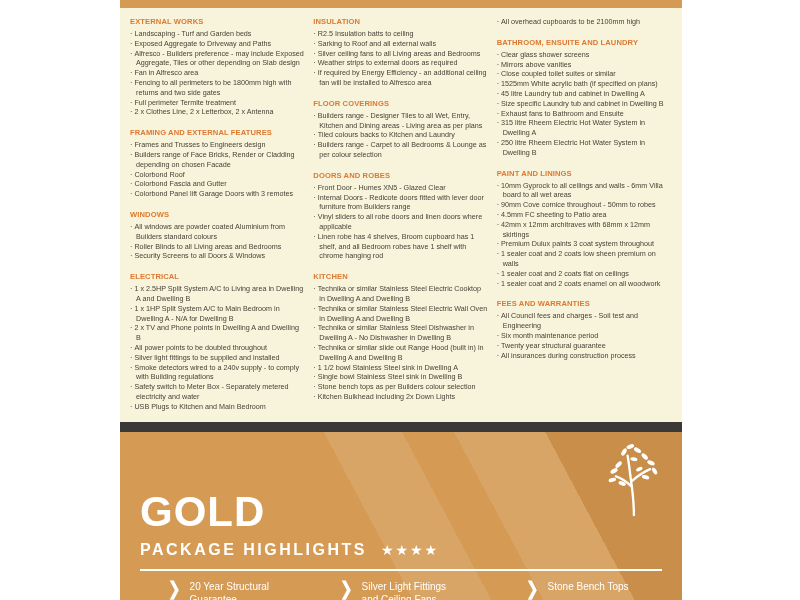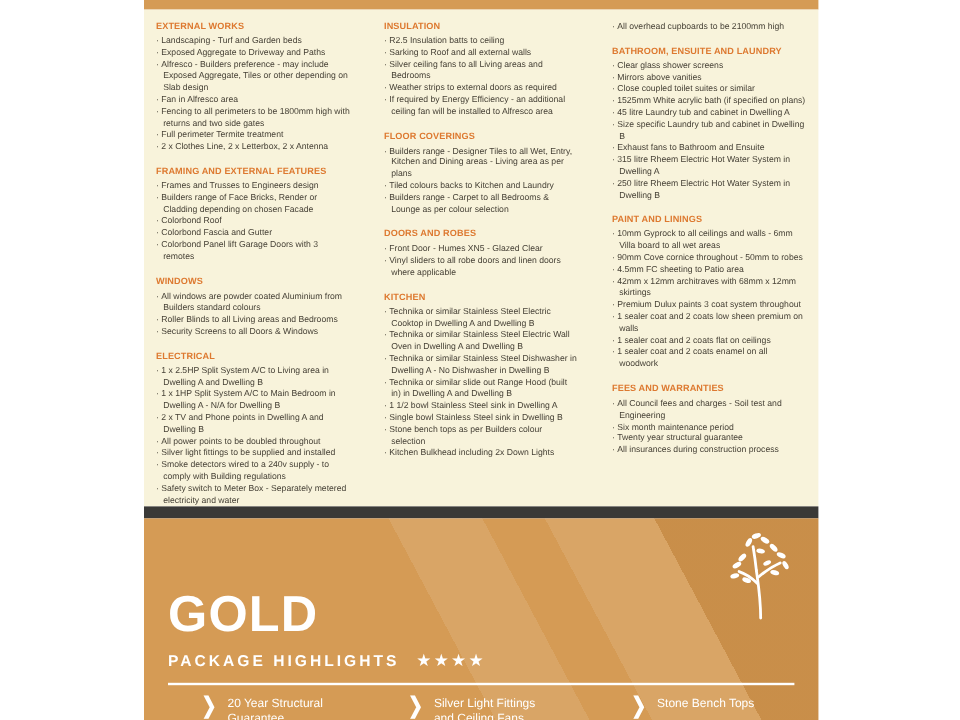--- a/index.html
+++ b/index.html
@@ -1,21 +1,21 @@
 <!DOCTYPE html>
 <html><head>
 <meta charset="utf-8">
 <style>
   html,body{margin:0;padding:0;background:#ffffff;}
   .page{position:relative;width:800px;height:600px;background:#ffffff;overflow:hidden;
         font-family:"Liberation Sans",sans-serif;}
   .doc{position:absolute;left:120px;top:0;width:562px;height:600px;}
   .top-strip{height:8px;background:#d59b55;}
   .spec{height:414px;background:#f8f3db;box-sizing:border-box;
-        padding:9px 10px 0 10px;display:flex;gap:28px;overflow:hidden;justify-content:space-between;}
+        padding:9px 10px 0 10px;display:flex;gap:8px;overflow:hidden;justify-content:space-between;}
   .col{flex:1;min-width:0;}
   .section{margin-bottom:11px;}
   .heading{color:#dd7930;font-weight:bold;font-size:7.6px;line-height:10px;
            letter-spacing:.1px;margin-bottom:2px;}
   .item{color:#474237;font-size:7.2px;line-height:9.8px;
         padding-left:6px;text-indent:-6px;}
   .item::before{content:"·\00a0";color:#474237;}
   .dark-strip{height:10px;background:#3a3937;}
   .banner{position:relative;height:168px;box-sizing:border-box;padding:16px 20px 0 20px;
     background:
@@ -23,21 +23,21 @@
         rgba(255,255,255,0) 0 45%,
         rgba(255,255,255,0.10) 45% 57%,
         rgba(255,255,255,0) 57% 65%,
         rgba(255,255,255,0.10) 65% 79%,
         rgba(146,85,20,0.18) 79% 100%),
       #d59b55;
     overflow:hidden;}
   .banner-title{color:#ffffff;font-size:42px;font-weight:bold;line-height:44px;
                 letter-spacing:1px;margin-top:42px;}
   .banner-sub-row{margin-top:6px;height:20px;display:flex;align-items:center;}
-  .banner-sub{color:#ffffff;font-size:13px;font-weight:bold;letter-spacing:2.5px;}
+  .banner-sub{color:#ffffff;font-size:16px;font-weight:bold;letter-spacing:2.5px;}
   .stars{color:#ffffff;font-size:14px;letter-spacing:2px;margin-left:14px;}
   .rule{margin-top:9px;height:2px;background:#ffffff;}
   .tree{position:absolute;right:22px;top:8px;width:54px;height:78px;}
   .highlights{margin:10px 0 0 28px;display:grid;
               grid-template-columns:172px 186px 168px;row-gap:7px;}
   .hl{display:flex;align-items:flex-start;}
   .chev{color:#ffffff;font-size:15px;font-weight:bold;line-height:14px;
         margin:1px 9px 0 0;transform:scaleY(1.25);}
   .hl-text{color:#ffffff;font-size:10px;line-height:12.5px;white-space:pre-line;}
   .hl-note{color:#c2512b;font-size:6.5px;font-style:italic;margin-top:1px;}
@@ -98,21 +98,23 @@
           </div>
           <div class="section">
             <div class="heading">FLOOR COVERINGS</div>
             <div class="item">Builders range - Designer Tiles to all Wet, Entry, Kitchen and Dining areas - Living area as per plans</div>
             <div class="item">Tiled colours backs to Kitchen and Laundry</div>
             <div class="item">Builders range - Carpet to all Bedrooms &amp; Lounge as per colour selection</div>
           </div>
           <div class="section">
             <div class="heading">DOORS AND ROBES</div>
             <div class="item">Front Door - Humes XN5 - Glazed Clear</div>
+            <div class="item">Internal Doors - Redicote doors fitted with lever door furniture from Builders range</div>
             <div class="item">Vinyl sliders to all robe doors and linen doors where applicable</div>
+            <div class="item">Linen robe has 4 shelves, Broom cupboard has 1 shelf, and all Bedroom robes have 1 shelf with chrome hanging rod</div>
           </div>
           <div class="section">
             <div class="heading">KITCHEN</div>
             <div class="item">Technika or similar Stainless Steel Electric Cooktop in Dwelling A and Dwelling B</div>
             <div class="item">Technika or similar Stainless Steel Electric Wall Oven in Dwelling A and Dwelling B</div>
             <div class="item">Technika or similar Stainless Steel Dishwasher in Dwelling A - No Dishwasher in Dwelling B</div>
             <div class="item">Technika or similar slide out Range Hood (built in) in Dwelling A and Dwelling B</div>
             <div class="item">1 1/2 bowl Stainless Steel sink in Dwelling A</div>
             <div class="item">Single bowl Stainless Steel sink in Dwelling B</div>
             <div class="item">Stone bench tops as per Builders colour selection</div>

